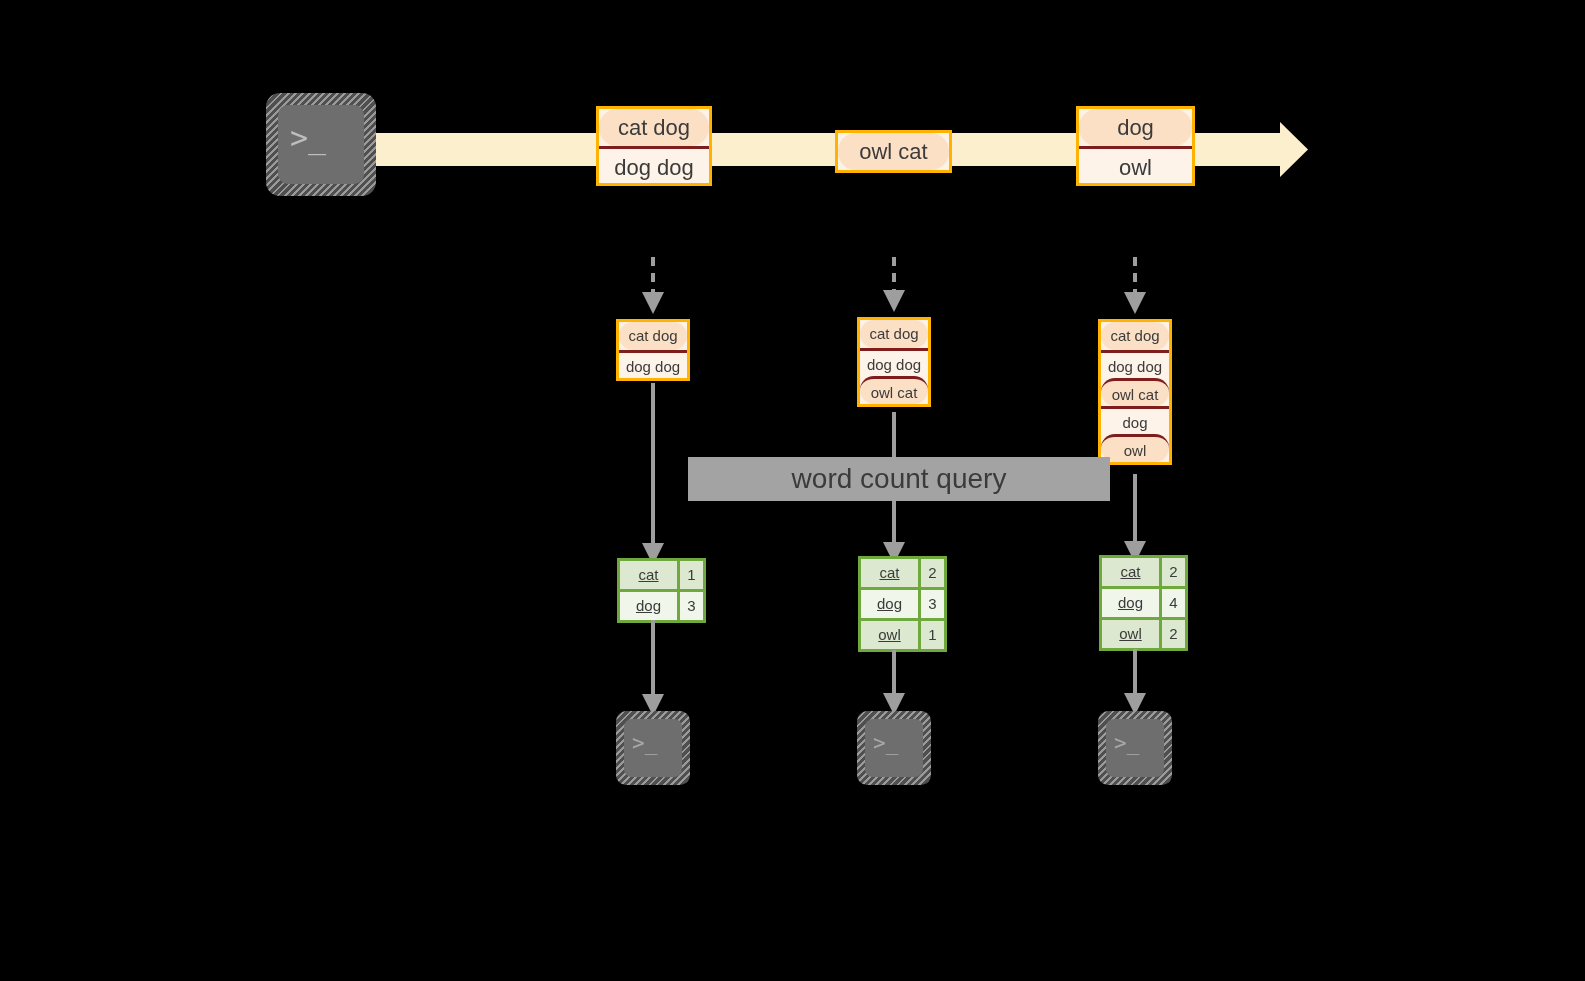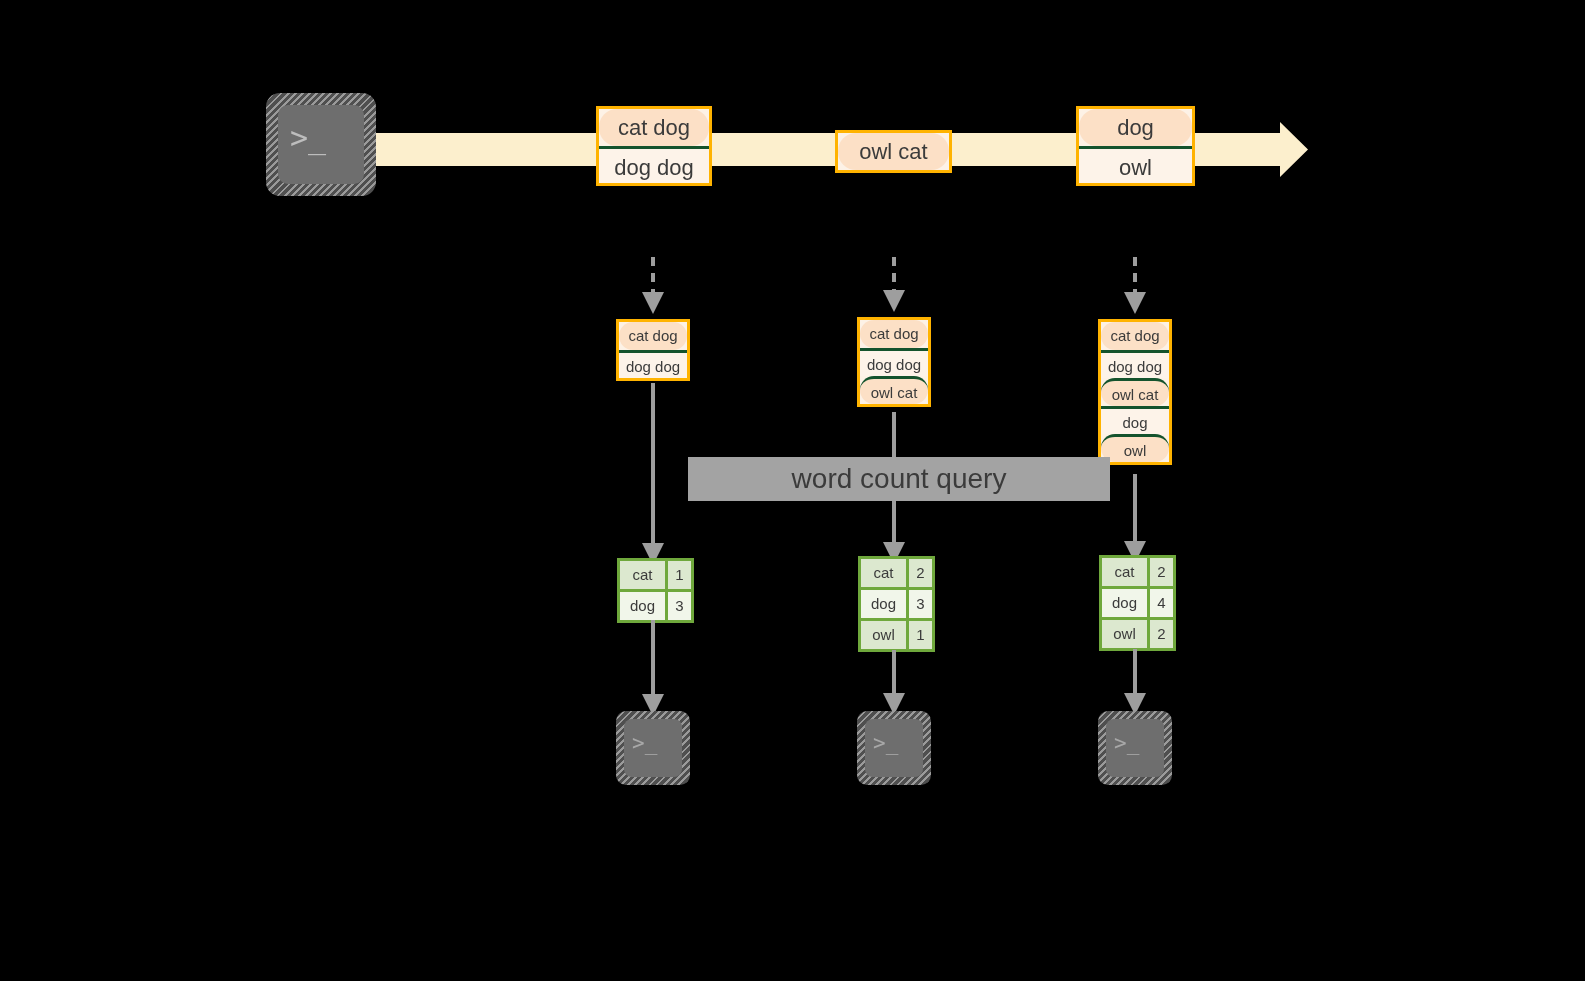--- a/index.html
+++ b/index.html
@@ -80,21 +80,21 @@
     border: 3px solid #FFB300;
     background: #FDF2E6;
   }
   .obox .cell {
     box-sizing: border-box;
     color: #3b3b3b;
     text-align: center;
     white-space: nowrap;
     overflow: hidden;
   }
-  .obox .cell + .cell { border-top: 3px solid #14532d; }
+  .obox .cell + .cell { border-top: 3px solid #7f1d1d; }
   .obox .cell.dark { background: #FCE0C6; border-radius: 18px; }
   .obox .cell.light { background: #FDF3E9; }
 
   
   .obox.lvl-stream .cell {
     height: 37px;
     line-height: 37px;
     font-size: 22px;
   }
   
@@ -120,21 +120,21 @@
   .gtable .grow.light .gc { background: #F1F6EA; }
   .gtable .gc {
     box-sizing: border-box;
     height: 100%;
     line-height: 28px;
     font-size: 15px;
     color: #3b3b3b;
     text-align: center;
     white-space: nowrap;
   }
-  .gtable .gc.word { width: 45px; }
+  .gtable .gc.word { width: 57px; text-decoration: underline; }
   .gtable .gc.count { width: 26px; border-left: 3px solid #6FA83C; }
 
   
   .gline {
     position: absolute;
     width: 4px;
     background: #9e9e9e;
   }
   .gdash {
     position: absolute;

